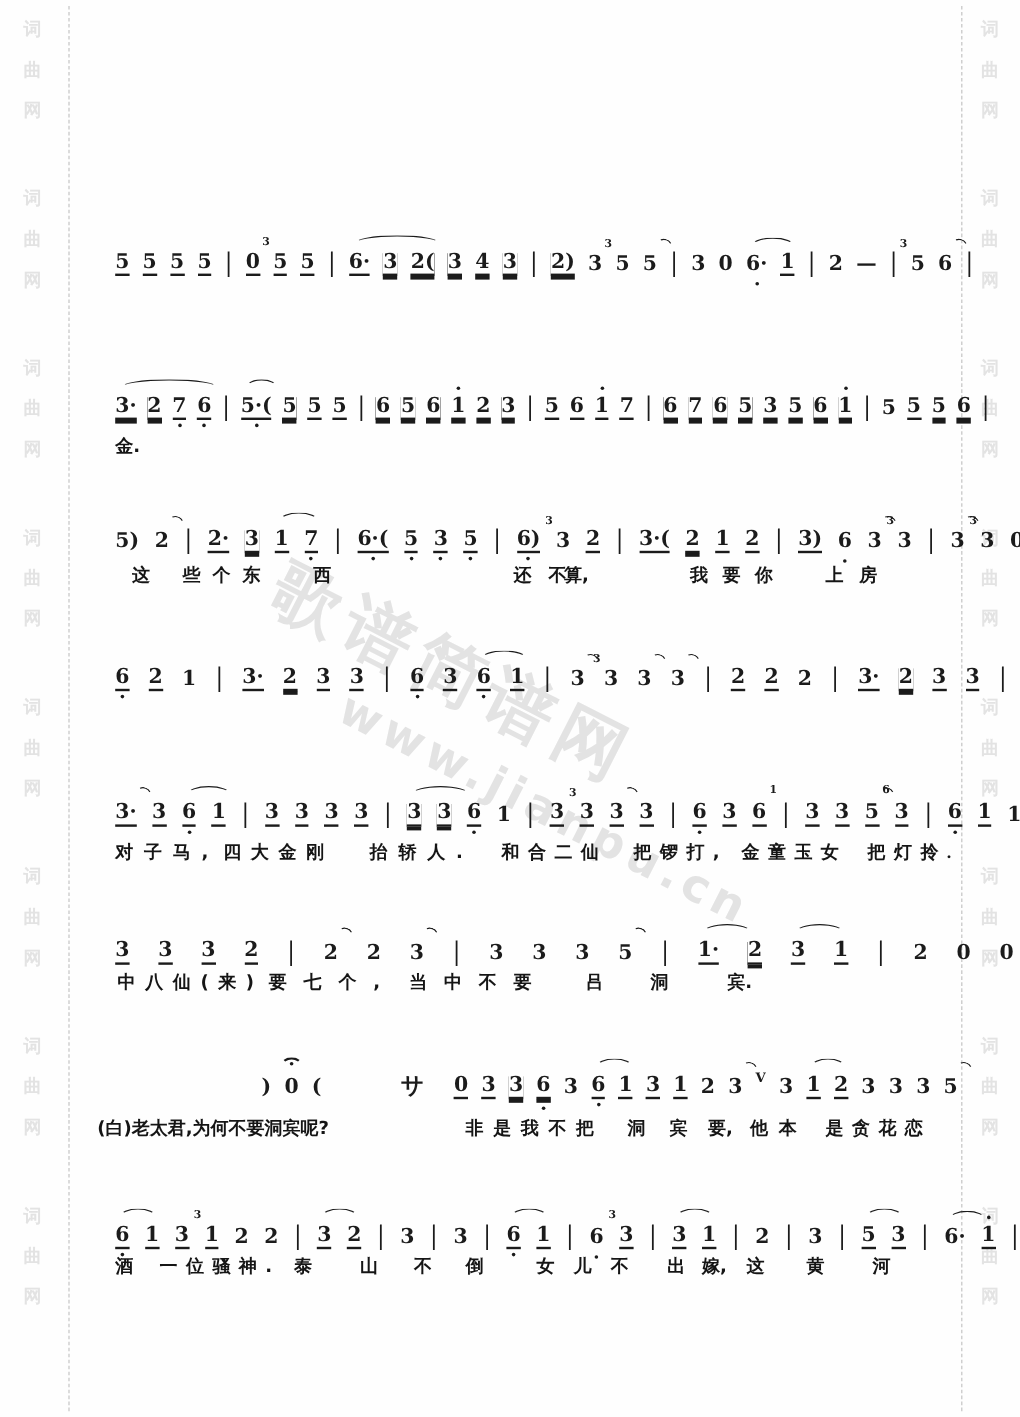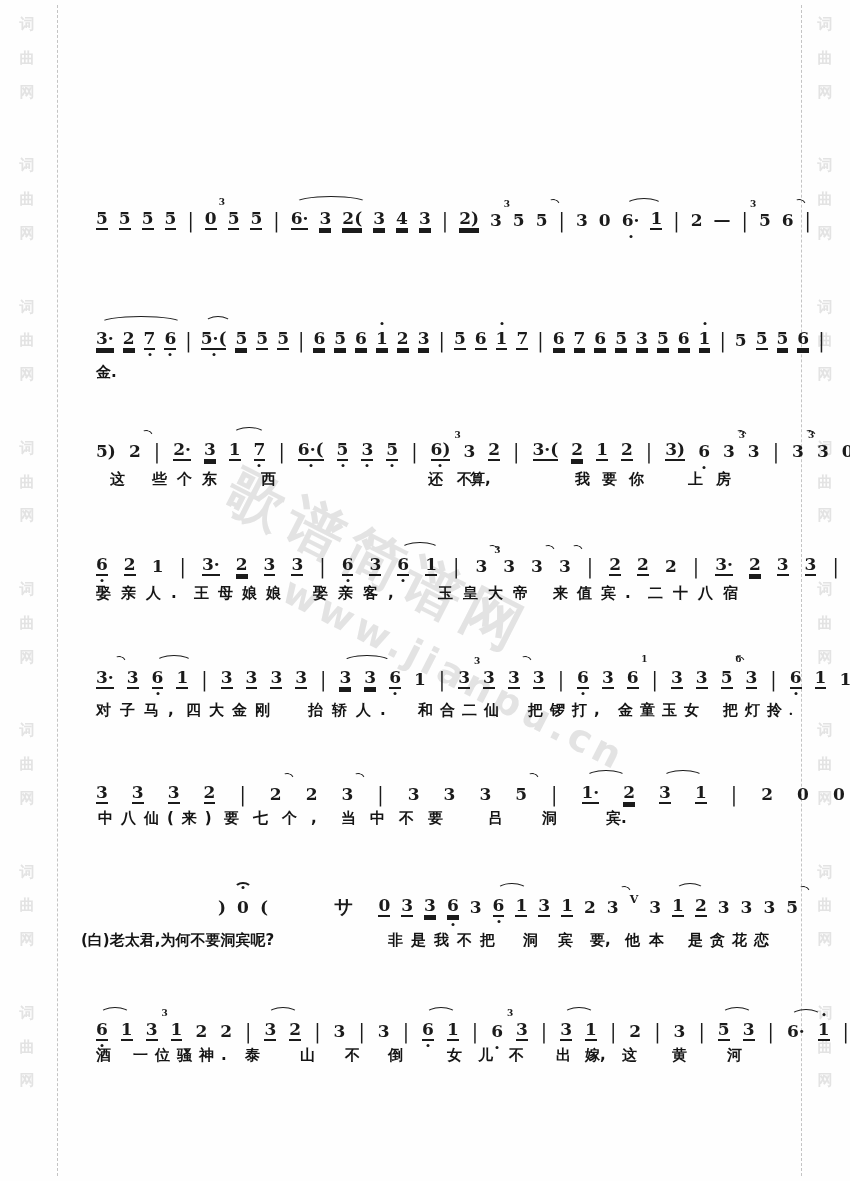--- a/index.html
+++ b/index.html
@@ -254,28 +254,20 @@
         <span class="tk u1"><span class="txt">2</span></span>
         <span class="tk u1"><span class="txt">2</span></span>
         <span class="tk"><span class="txt">2</span></span>
         <span class="tk bar"><span class="txt">|</span></span>
         <span class="tk u1"><span class="txt">3·</span></span>
         <span class="tk u2"><span class="txt">2</span></span>
         <span class="tk u1"><span class="txt">3</span></span>
         <span class="tk u1"><span class="txt">3</span></span>
         <span class="tk bar"><span class="txt">|</span></span>
       </div>
-      <div class="lyrics-row" style="top: 584px;">
-        <span class="lyric" style="left: 96px; letter-spacing: 10px;">娶亲人.</span>
-        <span class="lyric" style="left: 194px; letter-spacing: 9px;">王母娘娘</span>
-        <span class="lyric" style="left: 313px; letter-spacing: 10px;">娶亲客,</span>
-        <span class="lyric" style="left: 438px; letter-spacing: 10px;">玉皇大帝</span>
-        <span class="lyric" style="left: 553px; letter-spacing: 9px;">来值宾.</span>
-        <span class="lyric" style="left: 648px; letter-spacing: 10px;">二十八宿</span>
-      </div>
       <div class="notation-row" style="top: 667px; left: 96px; gap: 13px;">
         <span class="tk u1"><span class="txt">3·</span><span class="hk"></span></span>
         <span class="tk u1"><span class="txt">3</span></span>
         <span class="tk u1"><span class="txt">6</span><span class="db"></span><span class="arc" style="width: 34px;"></span></span>
         <span class="tk u1"><span class="txt">1</span></span>
         <span class="tk bar"><span class="txt">|</span></span>
         <span class="tk u1"><span class="txt">3</span></span>
         <span class="tk u1"><span class="txt">3</span></span>
         <span class="tk u1"><span class="txt">3</span></span>
         <span class="tk u1"><span class="txt">3</span></span>

